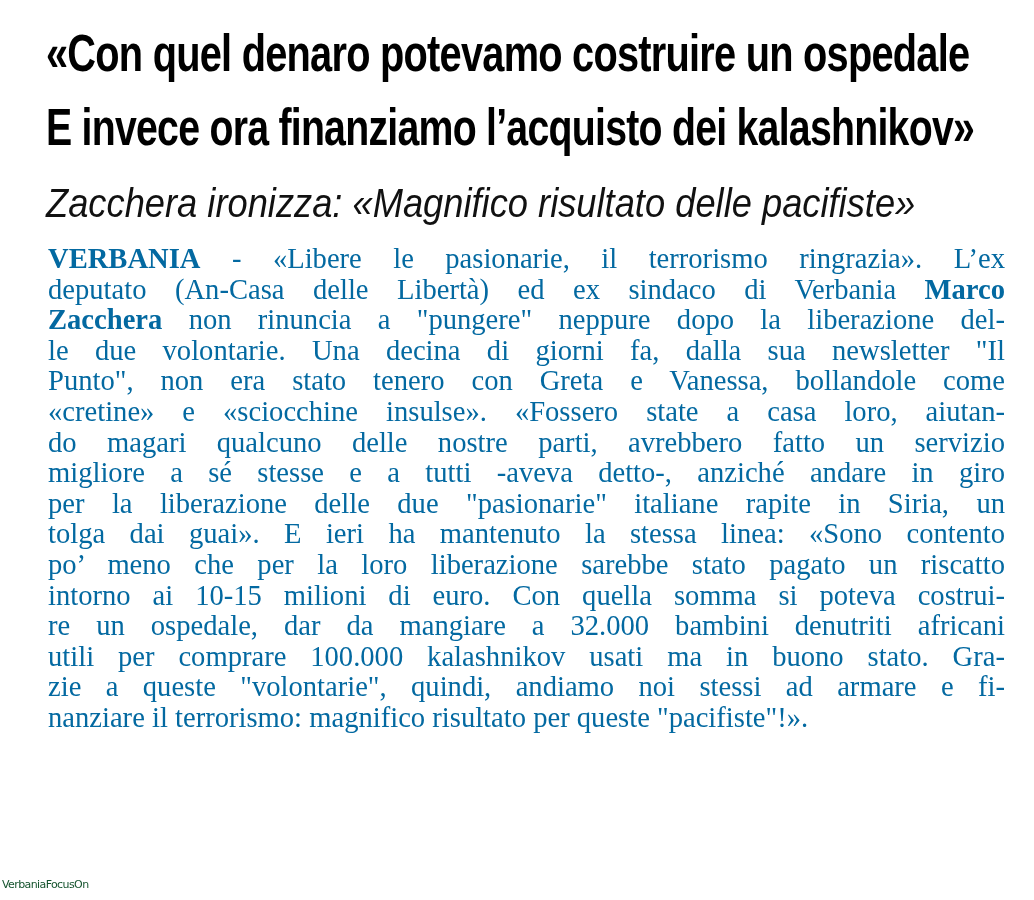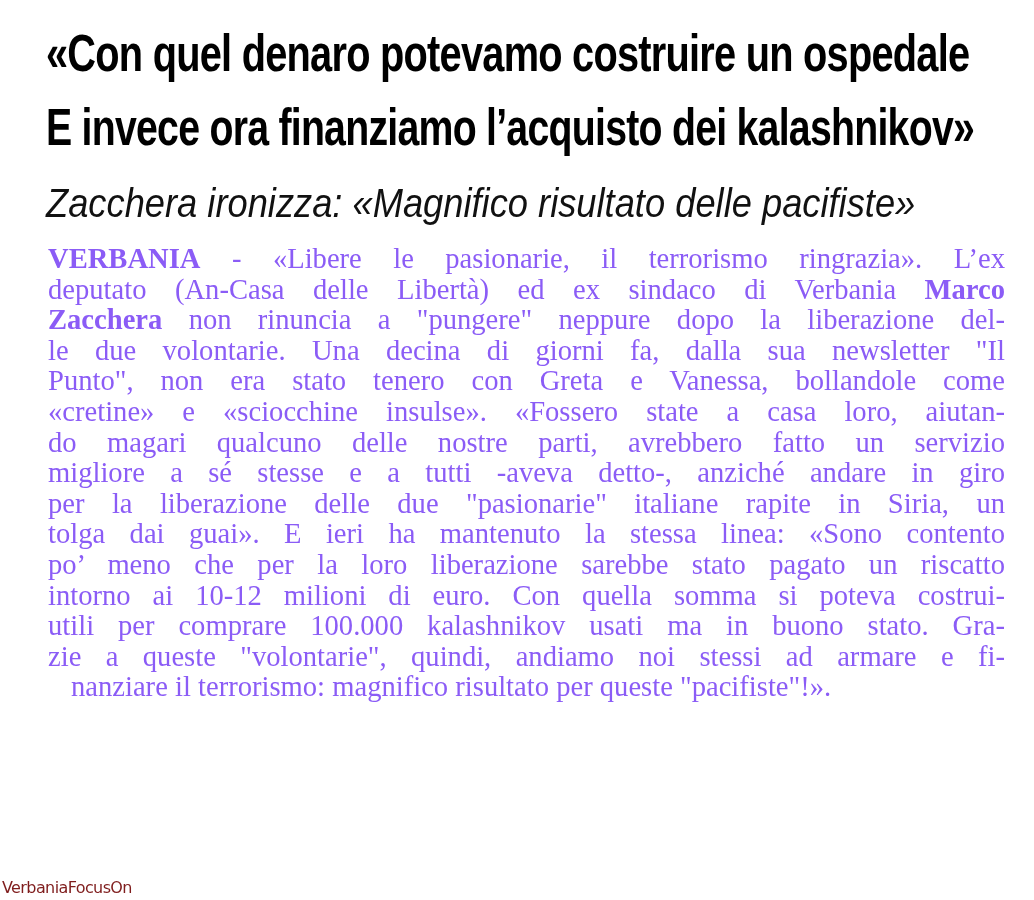--- a/index.html
+++ b/index.html
@@ -25,33 +25,33 @@
       font-style: italic; font-weight: normal;
       font-size: 41px; line-height: 44px;
       white-space: nowrap; color: #111;
       transform-origin: left top;
       transform: scaleX(0.885);
     }
     .body-text {
       position: absolute; left: 48px; top: 244px; width: 957px;
       font-family: "Liberation Serif", serif;
       font-size: 28.6px; line-height: 30.6px;
-      color: #8b5cf6;
+      color: #0369a1;
     }
     .line {
       display: block; white-space: nowrap;
       text-align: justify; text-align-last: justify;
       height: 30.6px;
     }
-    .line.last { text-align-last: left; margin-left: 23px; }
+    .line.last { text-align-last: left; }
     .b { font-weight: bold; }
     .footer {
       position: absolute; left: 2px; top: 878px;
       font-family: "DejaVu Sans", sans-serif;
-      font-size: 16px; color: #7f1d1d;
+      font-size: 11px; color: #14532d;
       letter-spacing: -0.6px;
     }
   </style>
 </head>
 <body>
 
 <div class="headline hl1">«Con quel denaro potevamo costruire un ospedale</div>
 <div class="headline hl2">E invece ora finanziamo l’acquisto dei kalashnikov»</div>
 <div class="subtitle">Zacchera ironizza: «Magnifico risultato delle pacifiste»</div>
 
@@ -60,19 +60,20 @@
   <span class="line"><span>deputato (An-Casa delle Libertà) ed ex sindaco di Verbania </span><span class="b">Marco</span></span>
   <span class="line"><span class="b">Zacchera</span><span> non rinuncia a "pungere" neppure dopo la liberazione del-</span></span>
   <span class="line">le due volontarie. Una decina di giorni fa, dalla sua newsletter "Il</span>
   <span class="line">Punto", non era stato tenero con Greta e Vanessa, bollandole come</span>
   <span class="line">«cretine» e «sciocchine insulse». «Fossero state a casa loro, aiutan-</span>
   <span class="line">do magari qualcuno delle nostre parti, avrebbero fatto un servizio</span>
   <span class="line">migliore a sé stesse e a tutti -aveva detto-, anziché andare in giro</span>
   <span class="line">per la liberazione delle due "pasionarie" italiane rapite in Siria, un</span>
   <span class="line">tolga dai guai». E ieri ha mantenuto la stessa linea: «Sono contento</span>
   <span class="line">po’ meno che per la loro liberazione sarebbe stato pagato un riscatto</span>
-  <span class="line">intorno ai 10-12 milioni di euro. Con quella somma si poteva costrui-</span>
+  <span class="line">intorno ai 10-15 milioni di euro. Con quella somma si poteva costrui-</span>
+  <span class="line">re un ospedale, dar da mangiare a 32.000 bambini denutriti africani</span>
   <span class="line">utili per comprare 100.000 kalashnikov usati ma in buono stato. Gra-</span>
   <span class="line">zie a queste "volontarie", quindi, andiamo noi stessi ad armare e fi-</span>
   <span class="line last">nanziare il terrorismo: magnifico risultato per queste "pacifiste"!».</span>
 </div>
 
 <div class="footer">VerbaniaFocusOn</div>
 
 </body></html>

